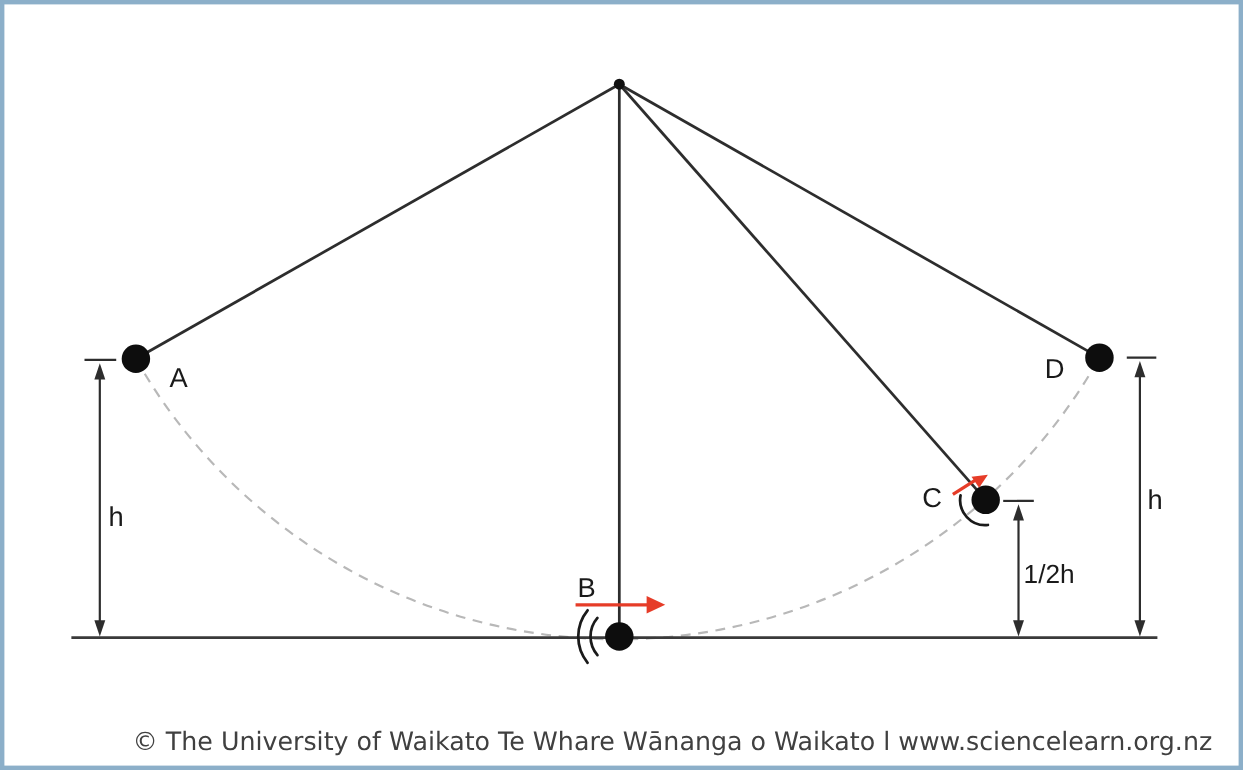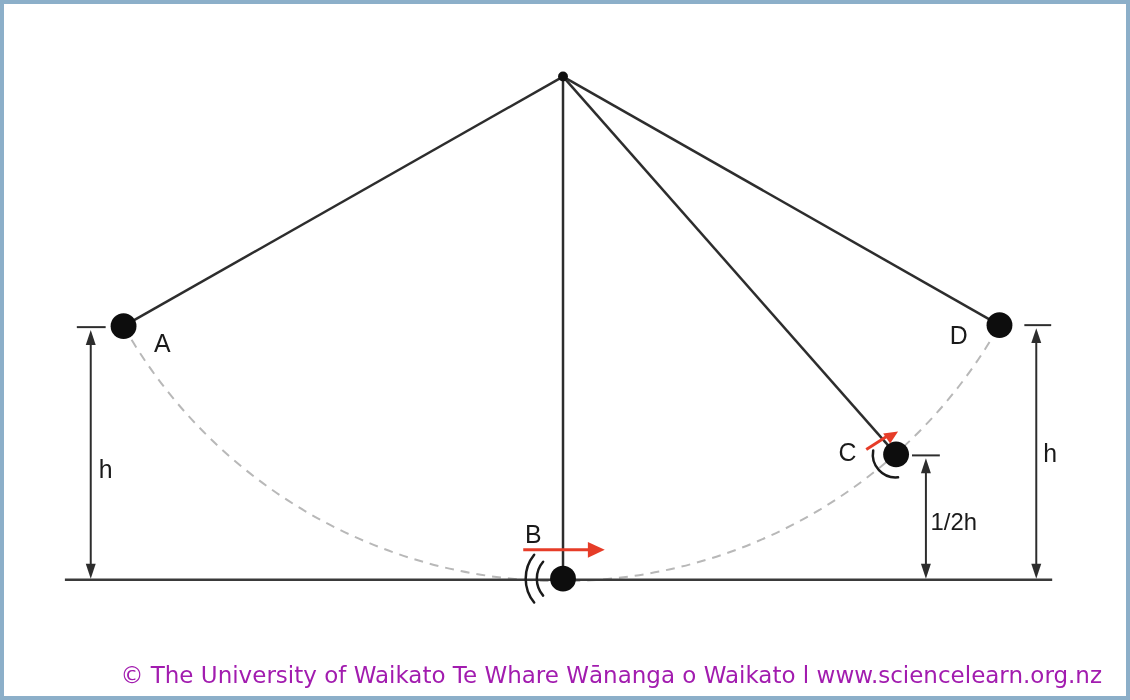--- a/index.html
+++ b/index.html
@@ -33,21 +33,21 @@
     font-family: "Liberation Sans", sans-serif;
     font-size: 24px;
     fill: #1a1a1a;
   }
   .credit {
     position: absolute;
     right: 24px;
     bottom: 8px;
     font-family: "DejaVu Sans", sans-serif;
     font-size: 23px;
-    color: #a21caf;
+    color: #404040;
     white-space: nowrap;
   }
 </style>
 </head>
 <body>
 
 <div class="frame">
   <svg class="diagram-svg" viewBox="0 0 1126 696">
 
     <path d="M 119 324 A 506 506 0 0 0 1000 323" fill="none" stroke="#b8b8b8" stroke-width="2" stroke-dasharray="9 7"></path>

